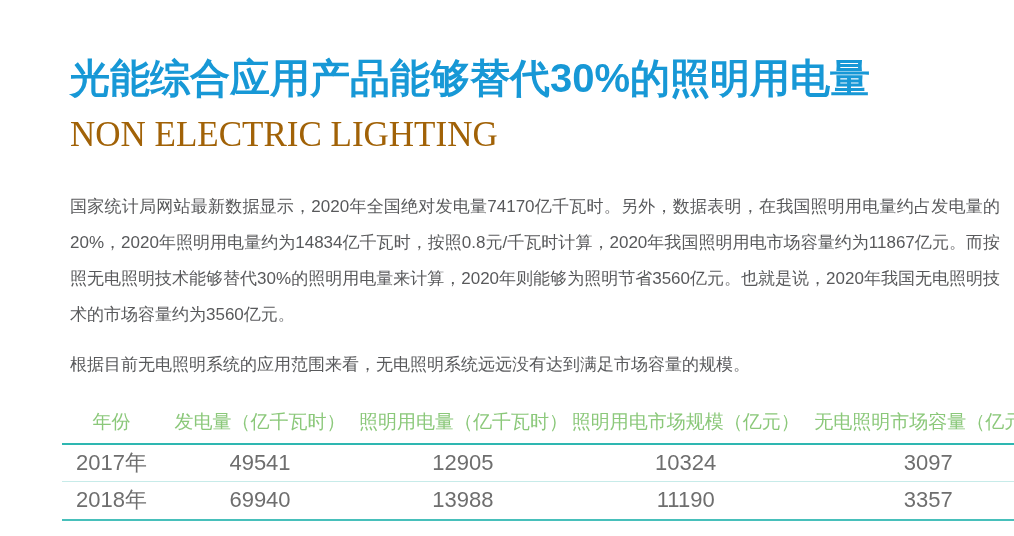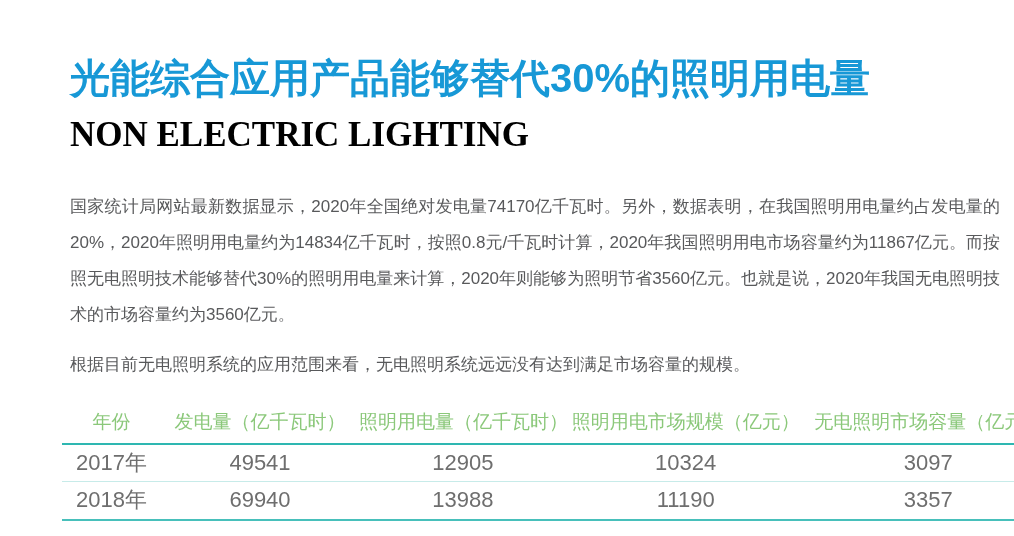--- a/index.html
+++ b/index.html
@@ -10,21 +10,21 @@
   }
   .page { padding: 10px 14px 0 14px; }
 
   h1.title {
     font-size: 40px; font-weight: bold; color: #1798d6;
     letter-spacing: 0px; line-height: 1.2; margin-top: 2px;
     font-family: "Liberation Sans", "DejaVu Sans", sans-serif;
     white-space: nowrap;
   }
   h2.subtitle {
-    font-size: 35px; font-weight: bold; color: #000000;
+    font-size: 35px; font-weight: normal; color: #a16207;
     font-family: "Liberation Serif", "DejaVu Serif", serif;
     margin-top: 2px; line-height: 1.1; white-space: nowrap;
   }
 
   p.body-text {
     color: #58595b; font-size: 17px; line-height: 36px;
     margin-top: 34px; text-align: justify;
   }
   p.body-text + p.body-text { margin-top: 12px; }
 

